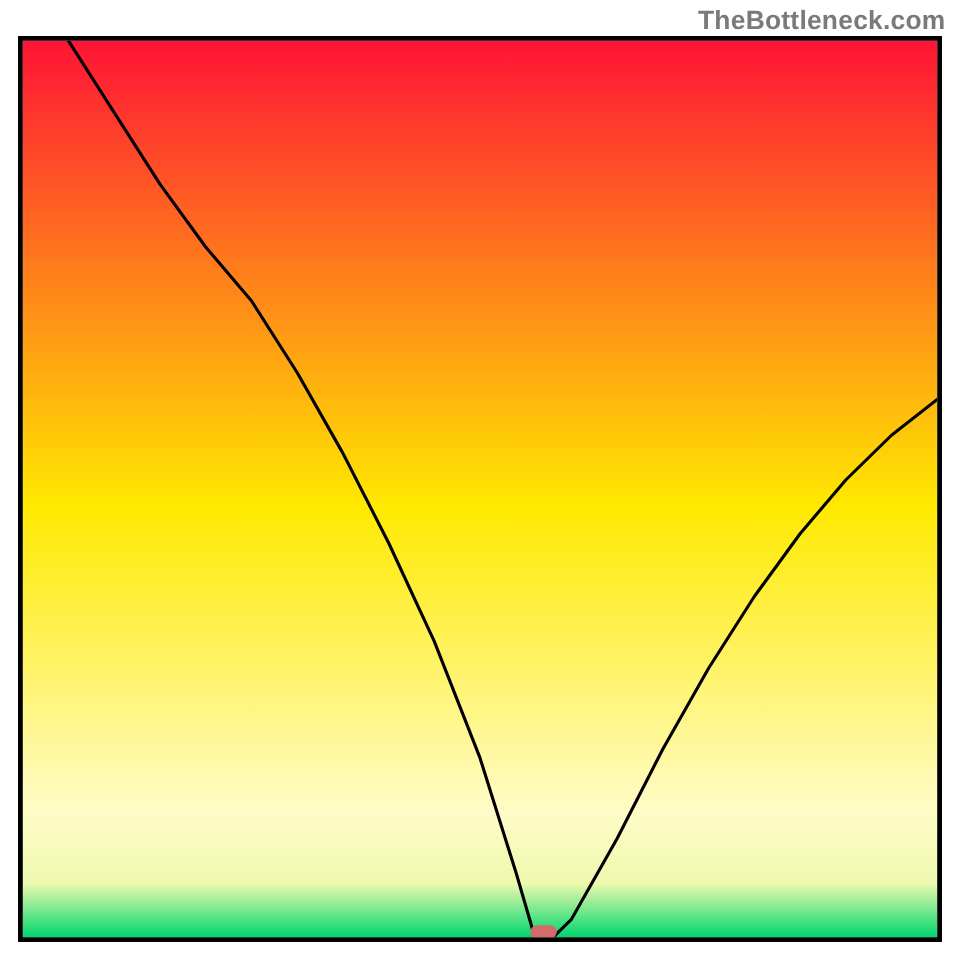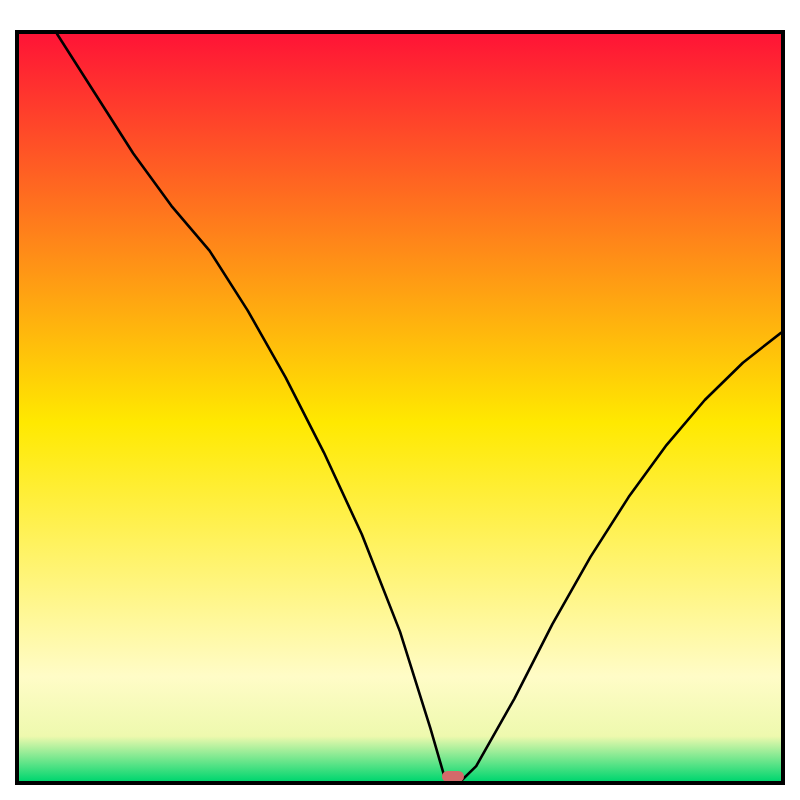--- a/index.html
+++ b/index.html
@@ -63,20 +63,21 @@
     height: 11px;
     background: #d46a6a;
     border-radius: 6px;
   }
 </style>
 </head>
 <body>
 
 <div class="frame">
 
+  <div class="watermark">TheBottleneck.com</div>
 
   <div class="plot-wrap">
 
     <svg class="plot-bg" viewBox="0 0 762 747" preserveAspectRatio="none">
       <defs>
         <linearGradient id="mainGrad" x1="0" y1="0" x2="0" y2="1">
           <stop offset="0" stop-color="#ff1436"></stop>
           <stop offset="0.52" stop-color="#ffe900"></stop>
           <stop offset="0.86" stop-color="#fffcc7"></stop>
           <stop offset="0.94" stop-color="#eef9ae"></stop>

